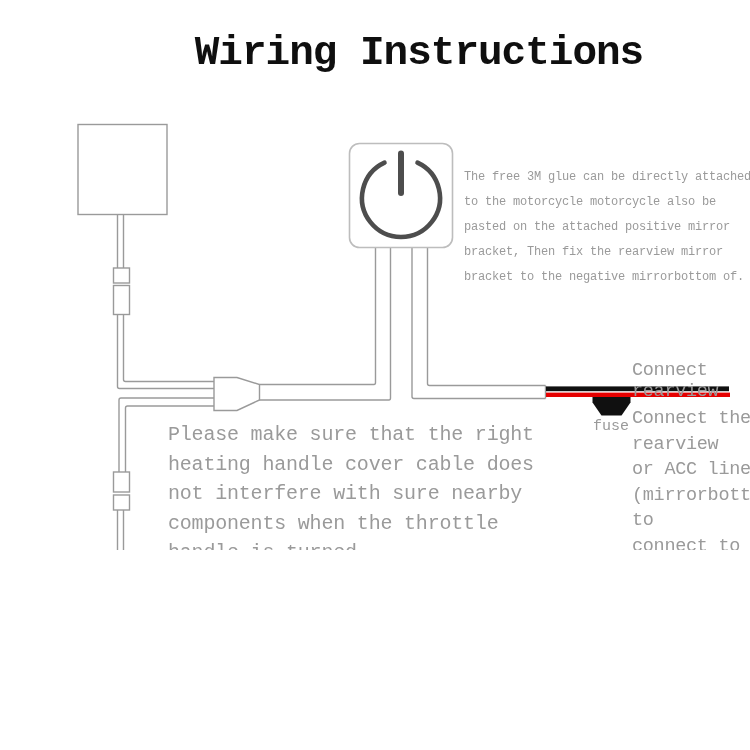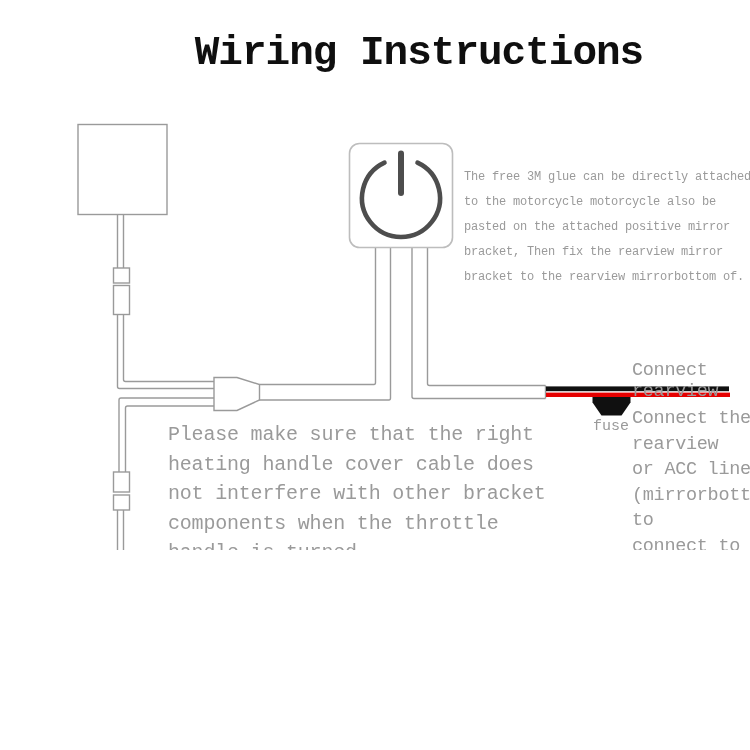--- a/index.html
+++ b/index.html
@@ -83,27 +83,27 @@
 
     <rect x="502" y="386.4" width="183" height="4.8" class="blackfill"></rect>
     <rect x="502" y="392.6" width="184" height="4.4" class="redfill"></rect>
   </svg>
 
   <div class="note glue-note">
     <div>The free 3M glue can be directly attached</div>
     <div>to the motorcycle motorcycle also be</div>
     <div>pasted on the attached positive mirror</div>
     <div>bracket, Then fix the rearview mirror</div>
-    <div>bracket to the rearview mirrorbottom of.</div>
+    <div>bracket to the negative mirrorbottom of.</div>
   </div>
 
   <div class="note cable-note">
     <div>Please make sure that the right</div>
     <div>heating handle cover cable does</div>
-    <div>not interfere with other bracket</div>
+    <div>not interfere with sure nearby</div>
     <div>components when the throttle</div>
     <div>handle is turned</div>
   </div>
 
   <div class="note negative-label">Connect rearview</div>
 
   <div class="note positive-note">
     <div>Connect the rearview</div>
     <div>or ACC line</div>
     <div>(mirrorbottom to</div>

